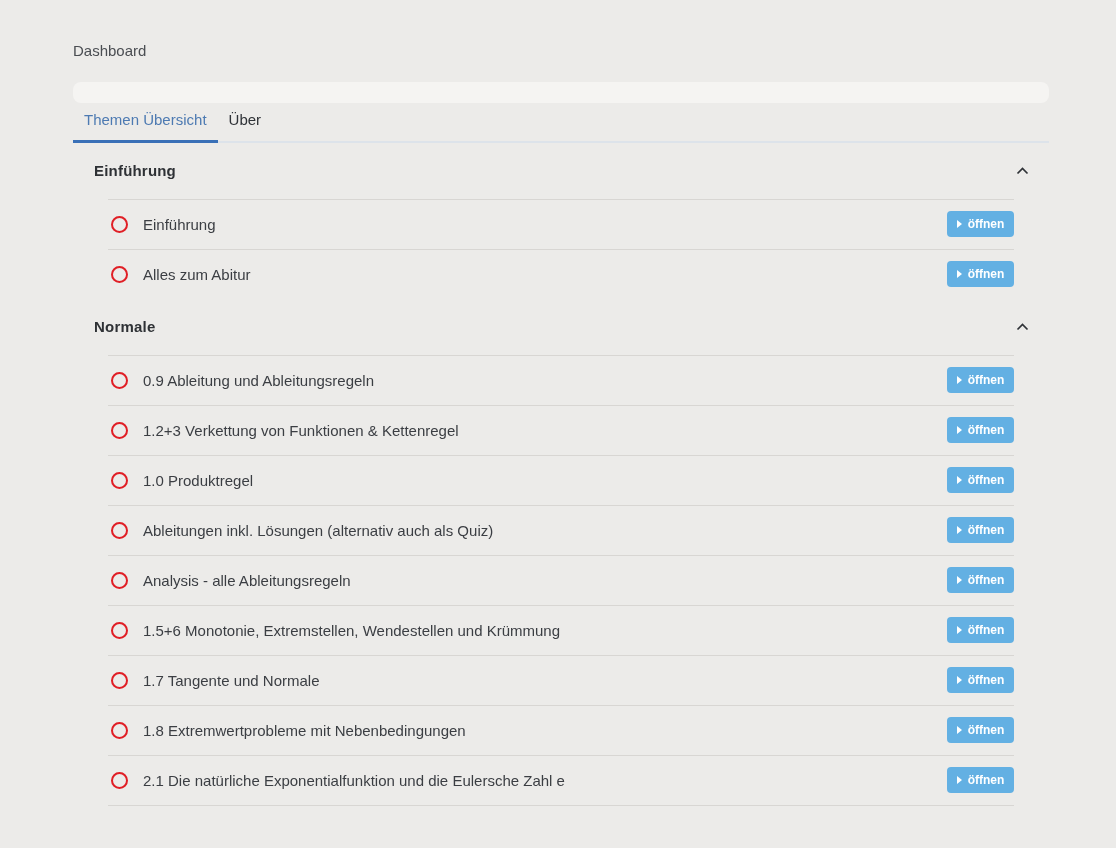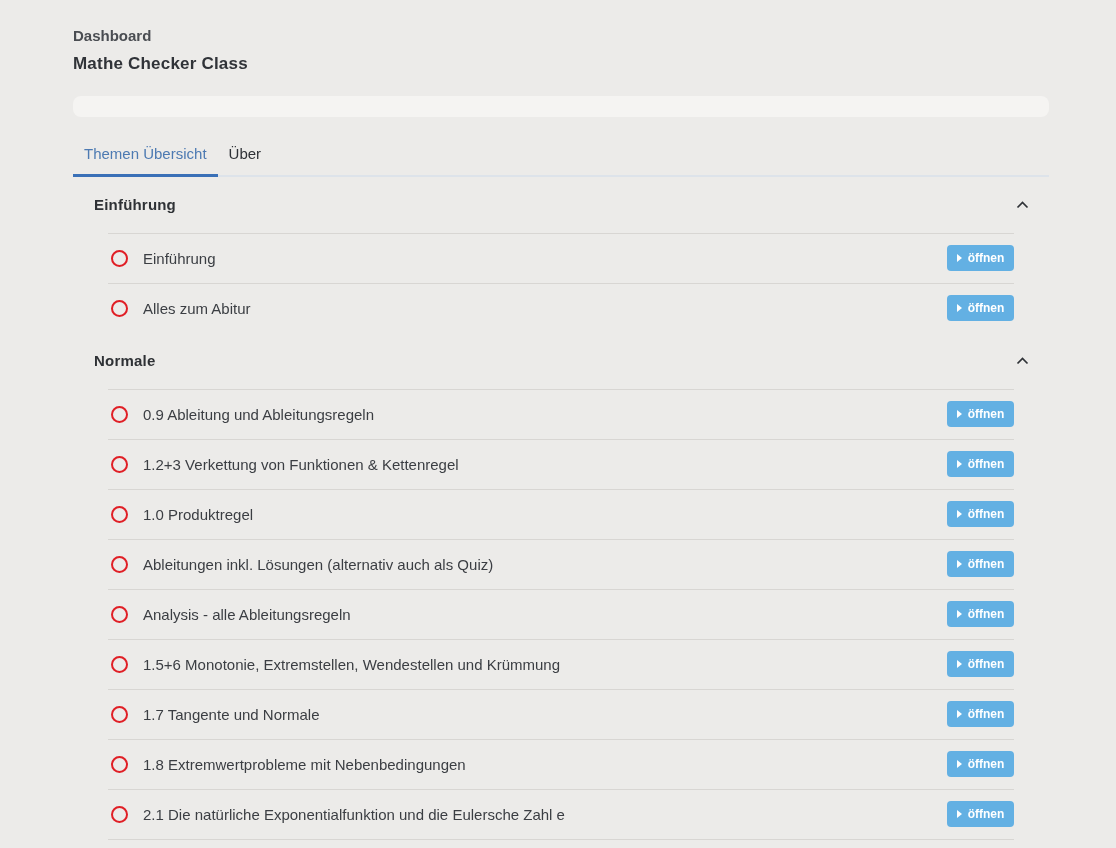--- a/index.html
+++ b/index.html
@@ -6,45 +6,43 @@
   html, body { width: 1116px; height: 848px; overflow: hidden; }
   body {
     background: #ecebe9;
     font-family: "Liberation Sans", "DejaVu Sans", sans-serif;
     color: #3b3e43;
   }
   .container { margin-left: 73px; width: 976px; }
 
   .breadcrumb {
     display: inline-block;
-    margin-top: 27px;
+    margin-top: 42px;
     font-size: 15px;
     color: #4a4d52;
     text-decoration: none;
     cursor: pointer;
-    font-weight: bold;
   }
   h1.course-title {
     margin-top: 9px;
     font-size: 17px;
     font-weight: 700;
     color: #303338;
     letter-spacing: .2px;
   }
   .progressbar {
     margin-top: 22px;
     height: 21px;
     width: 976px;
     background: #f5f4f2;
     border-radius: 8px;
   }
 
   
   .tabs {
-    margin-top: 20px;
     display: flex;
     align-items: flex-start;
     border-bottom: 2px solid #dde3ea;
   }
   .tab {
     font-size: 15px;
     padding: 8px 11px 12px 11px;
     margin-bottom: -2px;
     color: #2f3237;
     cursor: pointer;
@@ -122,21 +120,20 @@
     display: inline-block;
   }
 </style>
 </head>
 <body>
 
 <div class="container">
 
   <a class="breadcrumb">Dashboard</a>
 
-  <h1 class="course-title">Mathe Checker Class</h1>
 
   <div class="progressbar"></div>
 
   <nav class="tabs">
     <div class="tab active">Themen Übersicht</div>
     <div class="tab">Über</div>
   </nav>
 
   <div id="sections">
   <section class="topic-section">

